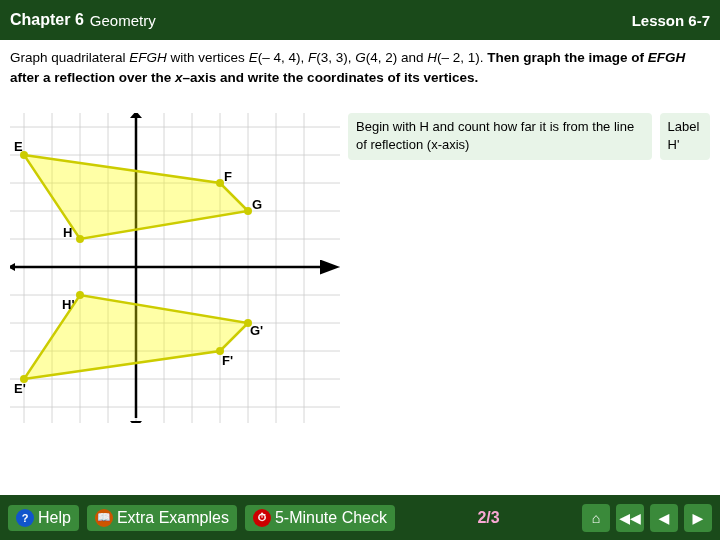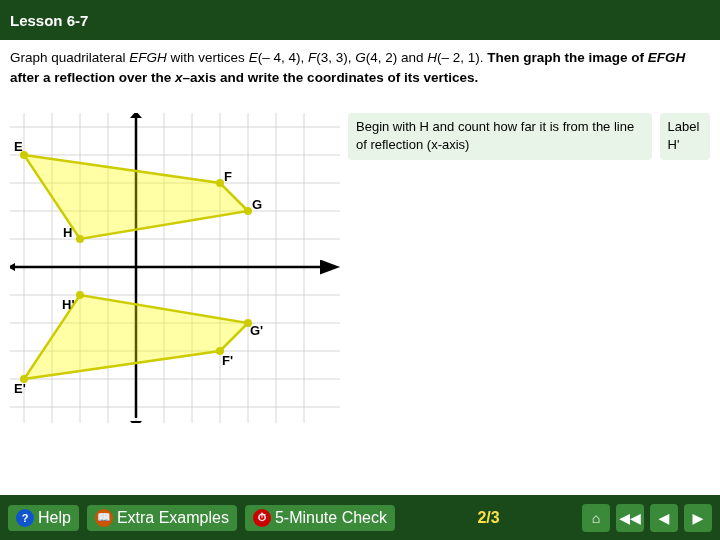--- a/index.html
+++ b/index.html
@@ -162,21 +162,21 @@
       color: white;
     }
     .help-icon { background: #1155cc; }
     .extra-icon { background: #cc5500; }
     .check-icon { background: #cc0000; }
     .footer-btn-label {
       color: white;
       font-size: 16px;
     }
     .page-num {
-      color: #fde047;
+      color: #f9a8d4;
       font-size: 16px;
       font-weight: bold;
     }
     .footer-right {
       display: flex;
       gap: 6px;
     }
     .nav-btn {
       width: 28px;
       height: 28px;
@@ -187,20 +187,24 @@
       justify-content: center;
       cursor: pointer;
       color: white;
       font-size: 14px;
     }
   </style>
 </head>
 <body>
 
 <div class="header">
+  <div class="header-left">
+    <span class="header-chapter">Chapter 6</span>
+    <span class="header-geo">Geometry</span>
+  </div>
   <span class="header-lesson">Lesson 6-7</span>
 </div>
 
 <div class="content">
 
   
 
   
   <div class="problem-text">
     Graph quadrilateral <em>EFGH</em> with vertices <em>E</em>(– 4, 4), <em>F</em>(3, 3),

